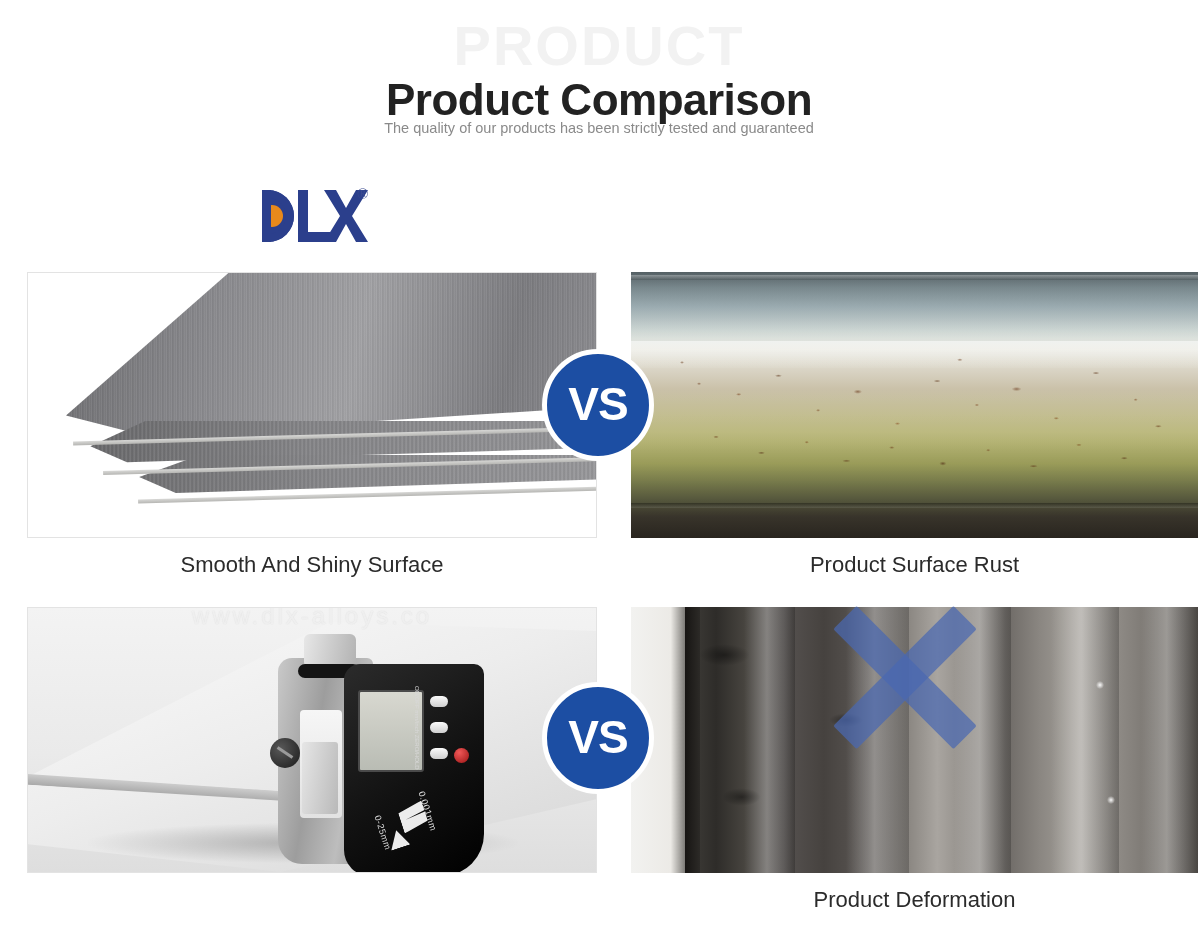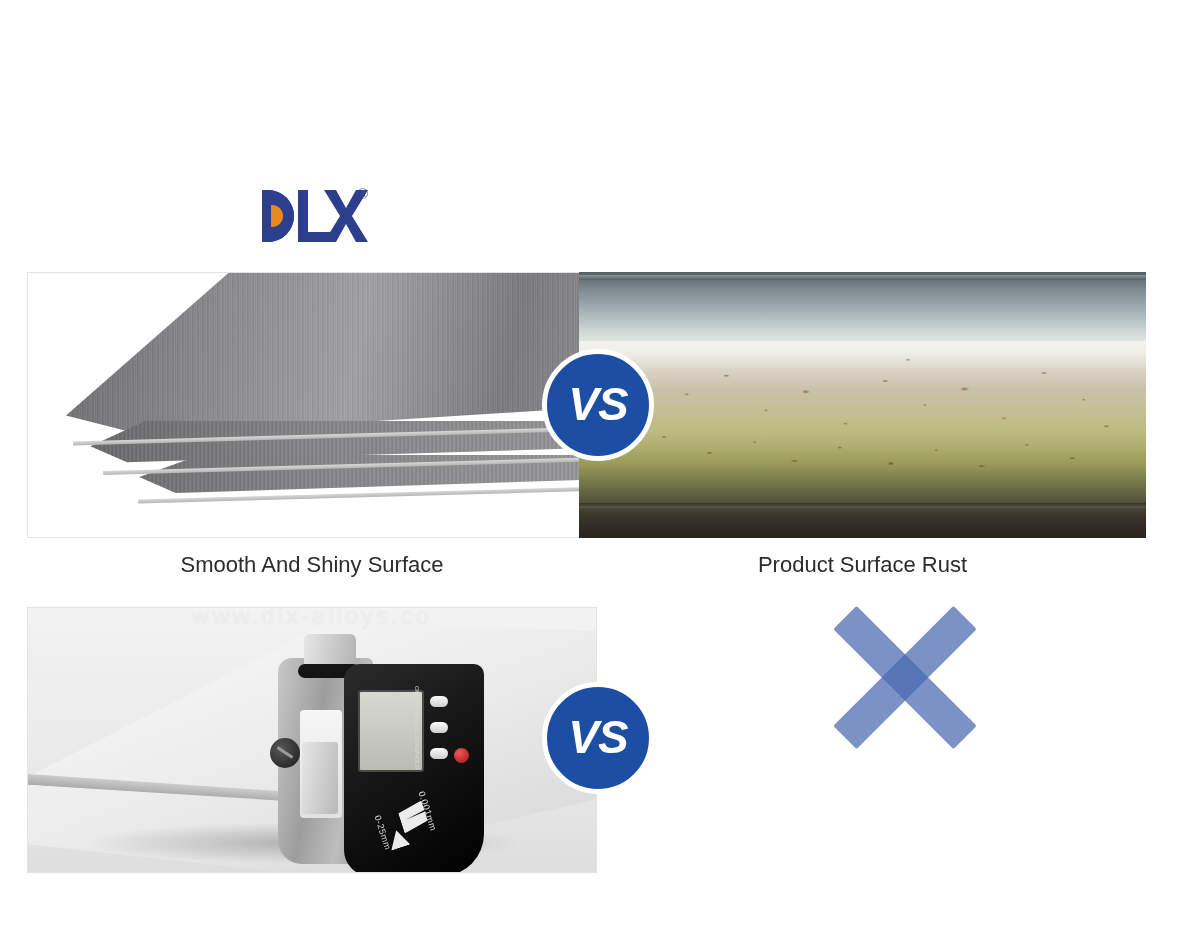--- a/index.html
+++ b/index.html
@@ -113,21 +113,21 @@
 
   .cell {
     position: absolute;
     top: 0;
   }
   .cell-left {
     left: 27px;
     width: 570px;
   }
   .cell-right {
-    left: 579px;
+    left: 631px;
     width: 567px;
   }
   .thumb {
     position: relative;
     width: 100%;
     height: 266px;
     overflow: hidden;
     background: #ffffff;
   }
   .thumb-bordered {
@@ -154,21 +154,20 @@
     box-sizing: border-box;
     z-index: 30;
     display: flex;
     align-items: center;
     justify-content: center;
   }
   .vs-badge .vs-text {
     color: #ffffff;
     font-size: 46px;
     font-weight: bold;
-    font-style: italic;
     letter-spacing: -1px;
     line-height: 1;
     transform: translateY(-1px);
   }
   .vs-1 { left: 542px; top: 349px; }
   .vs-2 { left: 542px; top: 682px; }
 
   
   .x-mark {
     position: absolute;
@@ -563,20 +562,25 @@
     background: radial-gradient(circle, rgba(255,255,255,0.95) 0%, rgba(255,255,255,0) 72%);
   }
   .dg1 { left: 82%; top: 28%; }
   .dg2 { left: 84%; top: 71%; }
 </style>
 </head>
 <body>
 
 <div class="page">
 
+  <div class="header">
+    <div class="watermark-title">PRODUCT</div>
+    <h1 class="page-title">Product Comparison</h1>
+    <div class="page-subtitle">The quality of our products has been strictly tested and guaranteed</div>
+  </div>
 
   <div class="brandrow">
 
     <div class="logo-wrap">
       <svg width="110" height="72" viewBox="0 0 110 72">
         <path d="M6,12 L6,64 A26,26 0 0,0 6,12 Z" fill="#2b3f8c"></path>
         <path d="M6,12 A26,26 0 0,1 6,64 L6,56 A18,18 0 0,0 6,20 Z" fill="#2b3f8c"></path>
         <circle cx="10" cy="38" r="11" fill="#e8891c"></circle>
         <path d="M0,27 A11,11 0 0,1 0,49 Z" fill="#e8891c"></path>
         <rect x="0" y="12" width="9" height="52" fill="#2b3f8c"></rect>
@@ -655,20 +659,38 @@
               <div class="micro-spec">0.001mm</div>
               <div class="micro-range">0-25mm</div>
             </div>
           </div>
 
           <div class="watermark-url">www.dlx-alloys.co</div>
         </div>
       </div>
     </div>
 
+    <div class="cell cell-right">
+      <div class="thumb">
+        <div class="photo-deform">
+          <div class="deform-dark-strip"></div>
+          <div class="deform-wave dw1"></div>
+          <div class="deform-wave dw2"></div>
+          <div class="deform-wave dw3"></div>
+          <div class="deform-wave dw4"></div>
+          <div class="deform-wave dw5"></div>
+          <div class="deform-blotch db1"></div>
+          <div class="deform-blotch db2"></div>
+          <div class="deform-blotch db3"></div>
+          <div class="deform-glint dg1"></div>
+          <div class="deform-glint dg2"></div>
+        </div>
+      </div>
+      <div class="caption">Product Deformation</div>
+    </div>
 
   </div>
 
   <div class="vs-badge vs-1">
     <span class="vs-text">VS</span>
   </div>
   <div class="vs-badge vs-2">
     <span class="vs-text">VS</span>
   </div>
 

